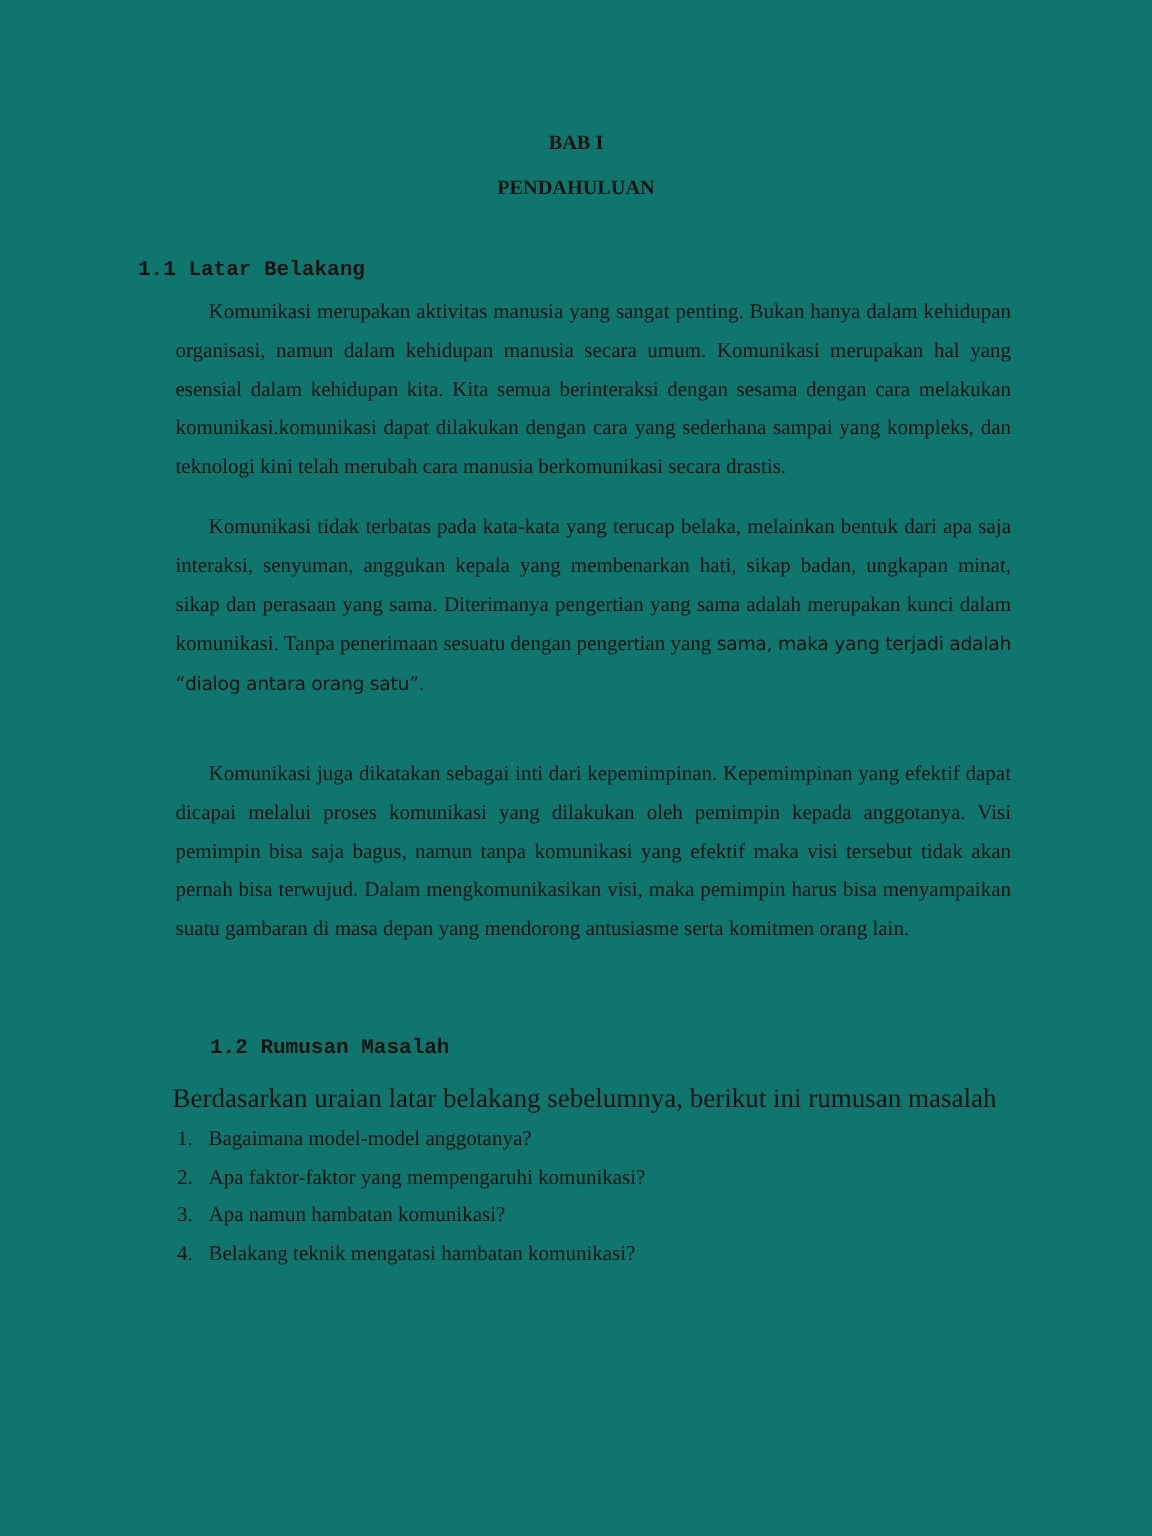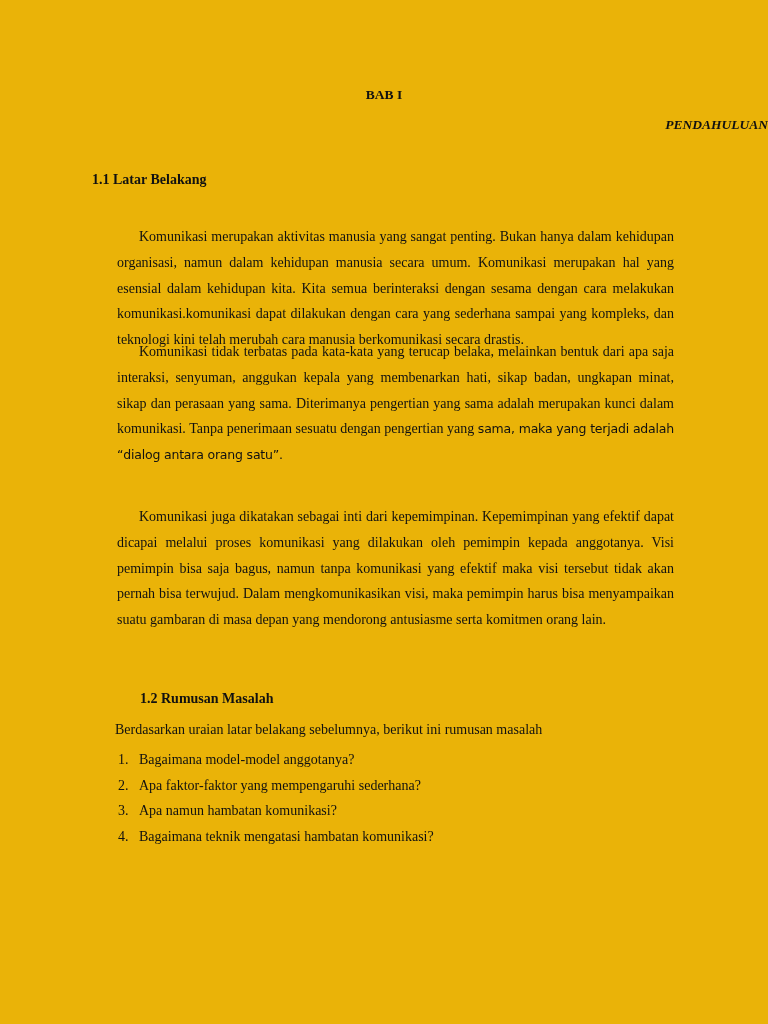--- a/index.html
+++ b/index.html
@@ -12,67 +12,67 @@
       height: 1024px;
       position: relative;
       overflow: hidden;
       font-family: "Liberation Serif", "DejaVu Serif", serif;
       color: #111111;
     }
     .page {
       position: absolute;
       left: 0; top: 0;
       width: 768px; height: 1024px;
-      background: #eab308;
+      background: #0f766e;
     }
     .chapter-num {
       position: absolute;
       top: 87px;
       left: 0; width: 768px;
       text-align: center;
       font-weight: bold;
       font-size: 13.5px;
     }
     .chapter-title {
       position: absolute;
       top: 117px;
       left: 0; width: 768px;
-      text-align: right;
+      text-align: center;
       font-weight: bold;
       font-size: 13.5px;
-      font-style: italic;
     }
     .section-heading {
       position: absolute;
       left: 92px;
       font-weight: bold;
       font-size: 14px;
+      font-family: Liberation Mono, monospace;
     }
     .para {
       position: absolute;
       left: 117px;
       width: 557px;
       font-size: 14px;
       line-height: 25.8px;
       text-align: justify;
       text-indent: 22px;
     }
-    .para.p1 { top: 196px; margin-top: 28px; }
+    .para.p1 { top: 196px; }
     .para.p2 { top: 339px; }
     .para.p3 { top: 504px; }
     .mono-quote {
       font-family: "DejaVu Sans", sans-serif;
       font-size: 12.5px;
       letter-spacing: -0.2px;
     }
     .intro-line {
       position: absolute;
       left: 115px;
       top: 722px;
-      font-size: 14px;
+      font-size: 18px;
     }
     .rm-list {
       position: absolute;
       left: 118px;
       top: 747px;
       margin: 0;
       padding: 0;
       list-style: none;
       font-size: 14px;
     }
@@ -109,25 +109,25 @@
 
   <div class="intro-line">Berdasarkan uraian latar belakang sebelumnya, berikut ini rumusan masalah</div>
 
   <ol class="rm-list">
     <li>
       <span class="num">1.</span>
       <span>Bagaimana model-model anggotanya?</span>
     </li>
     <li>
       <span class="num">2.</span>
-      <span>Apa faktor-faktor yang mempengaruhi sederhana?</span>
+      <span>Apa faktor-faktor yang mempengaruhi komunikasi?</span>
     </li>
     <li>
       <span class="num">3.</span>
       <span>Apa namun hambatan komunikasi?</span>
     </li>
     <li>
       <span class="num">4.</span>
-      <span>Bagaimana teknik mengatasi hambatan komunikasi?</span>
+      <span>Belakang teknik mengatasi hambatan komunikasi?</span>
     </li>
   </ol>
 
 </div>
 
 </body></html>

